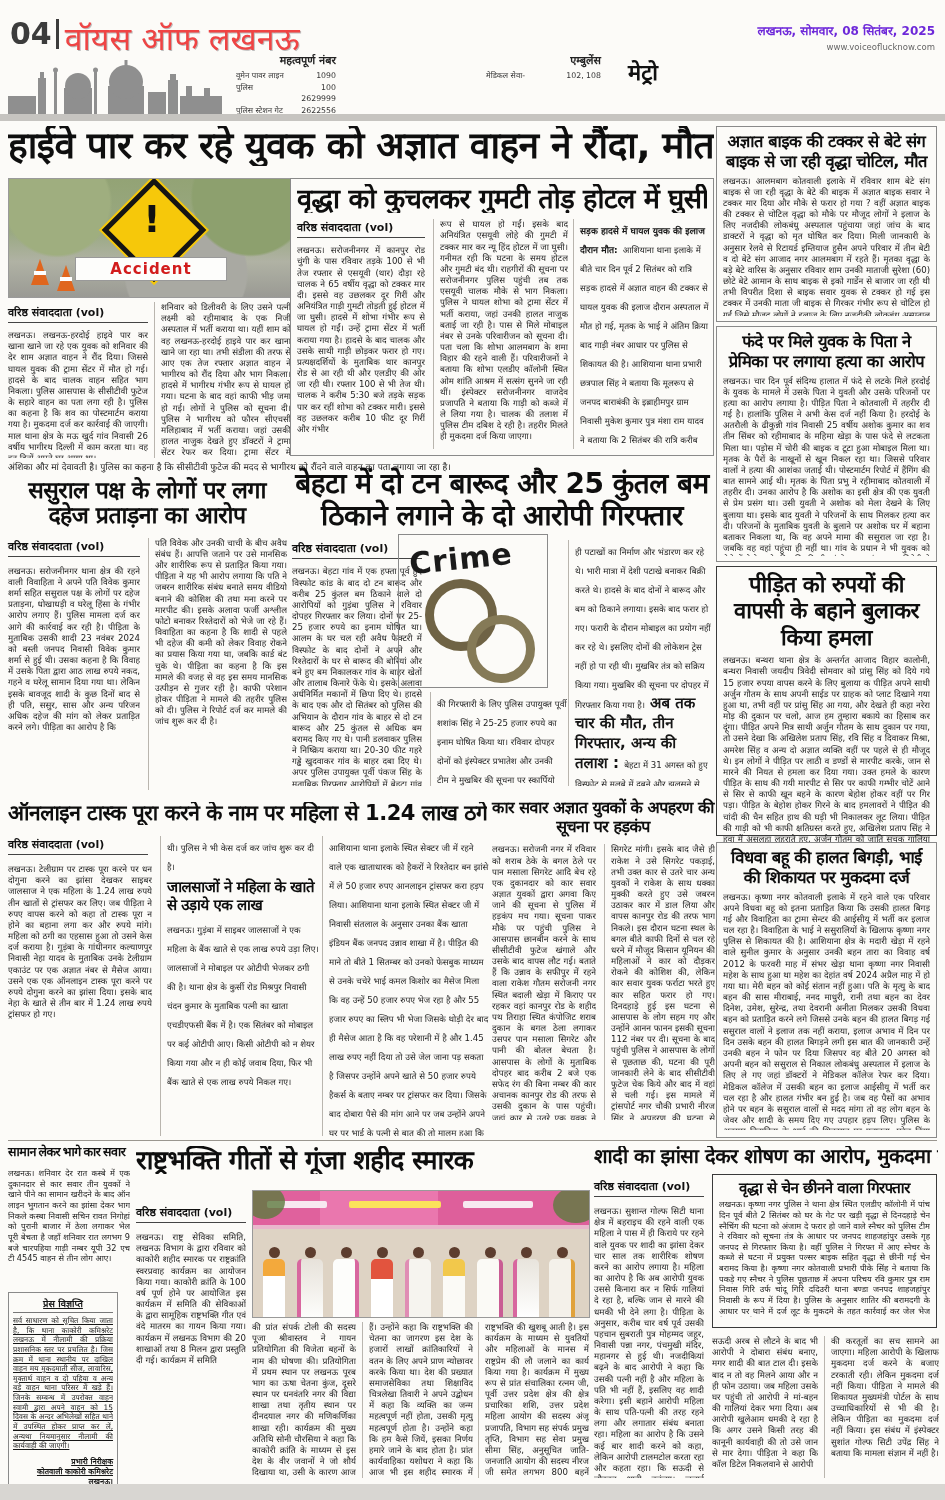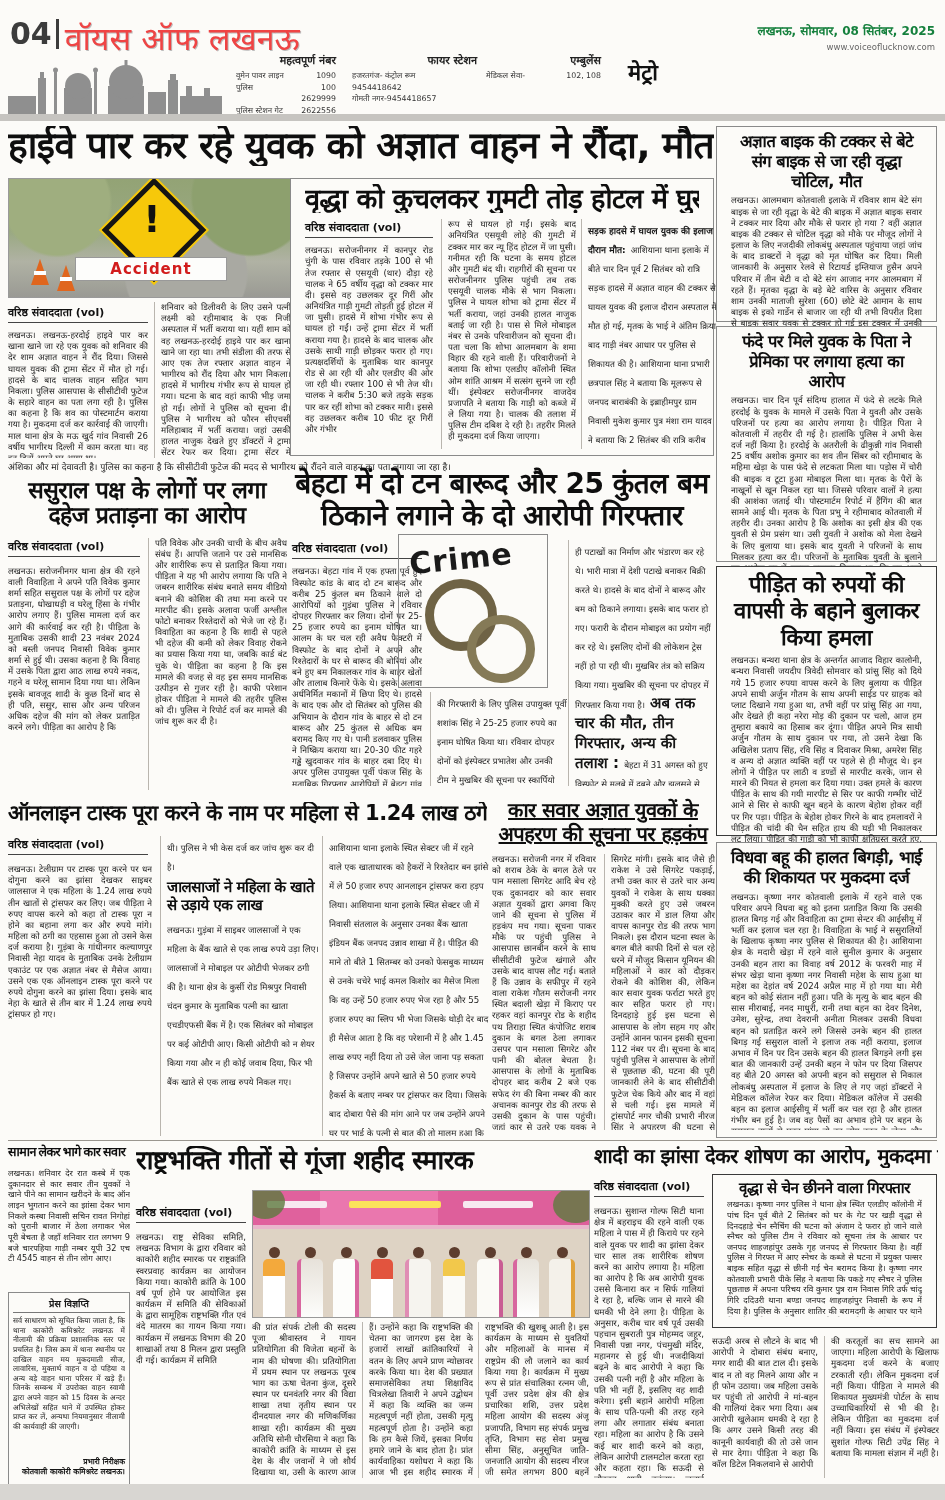--- a/index.html
+++ b/index.html
@@ -4,21 +4,21 @@
 <style>
   html,body{margin:0;padding:0;background:#e9e7e2;}
   #page{position:relative;width:945px;height:1500px;background:#fcfbf8;margin:0 auto;overflow:hidden;
         font-family:"DejaVu Sans",sans-serif;color:#161616;}
   .abs{position:absolute;}
   .hl{font-weight:900;color:#0e0e0e;line-height:1.08;letter-spacing:-0.5px;}
   .nowrap{white-space:nowrap;overflow:hidden;}
   .center{text-align:center;}
   .body-txt{font-size:8.6px;line-height:1.3;text-align:justify;overflow:hidden;color:#1c1c1c;}
   .byline{font-weight:bold;font-size:11px;border-bottom:1.2px solid #444;padding-bottom:3px;color:#111;}
-  .boxed{border:1px solid #8a8a8a;background:#fcfbf8;padding:5px 14px;box-sizing:border-box;}
+  .boxed{border:1px solid #8a8a8a;background:#fcfbf8;padding:5px 6px;box-sizing:border-box;}
   .boxed-strong{border:1.6px solid #3a3a3a;}
   .vr{border-left:1px solid #b9b5ae;}
   .rule{background:#9a968f;height:1px;}
   
   #masthead-row{position:absolute;top:16px;left:10px;right:10px;height:40px;}
   #page-num{font-size:30px;font-weight:900;color:#3c3c3c;display:inline-block;vertical-align:top;}
   #mast-sep{display:inline-block;width:3px;height:30px;background:#3c3c3c;margin:3px 6px 0 4px;vertical-align:top;}
   #paper-title{font-size:32px;font-weight:400;color:#ef4444;display:inline-block;vertical-align:top;
                text-shadow:1px 1px 0 #bdbdbd;letter-spacing:0px;}
   .info-title{font-weight:900;font-size:11px;color:#222;margin-bottom:3px;text-align:right;}
@@ -56,21 +56,21 @@
   .leafy{position:absolute;border-radius:50%;background:#5c7a3f;opacity:.8;}
 </style>
 </head>
 <body>
 
 <div id="page">
 
   <div id="masthead-row">
     <span id="page-num">04</span><span id="mast-sep"></span><span id="paper-title">वॉयस ऑफ लखनऊ</span>
     <div class="abs" style="right:0;top:6px;text-align:right;">
-      <div style="font-size:12px;font-weight:bold;color:#15803d;">लखनऊ, सोमवार, 08 सितंबर, 2025</div>
+      <div style="font-size:12px;font-weight:bold;color:#6d28d9;">लखनऊ, सोमवार, 08 सितंबर, 2025</div>
       <div style="font-size:8.5px;color:#666;margin-top:3px;">www.voiceoflucknow.com</div>
     </div>
   </div>
 
   <div class="abs" style="left:8px;top:56px;width:214px;height:60px;">
     <svg width="214" height="60" viewBox="0 0 214 60">
       <g fill="#8f8f8f">
         <rect x="0" y="40" width="28" height="20"></rect>
         <rect x="30" y="22" width="8" height="38"></rect>
           <rect x="32" y="16" width="4" height="8"></rect>
@@ -105,26 +105,20 @@
       </div>
     <div class="info-line">
         <span></span>
         <span>2629999</span>
       </div>
     <div class="info-line">
         <span>पुलिस स्टेशन गेट</span>
         <span>2622556</span>
       </div>
   </div>
-  <div class="abs" style="left:352px;top:52px;width:125px;">
-    <div class="info-title">फायर स्टेशन</div>
-    <div class="info-plain">हजरतगंज- कंट्रोल रूम</div>
-    <div class="info-plain">9454418642</div>
-    <div class="info-plain">गोमती नगर-9454418657</div>
-  </div>
   <div class="abs" style="left:486px;top:52px;width:115px;">
     <div class="info-title">एम्बुलेंस</div>
     <div class="info-line">
         <span>मेडिकल सेवा-</span>
         <span>102, 108</span>
       </div>
   </div>
   <div class="abs" style="left:628px;top:56px;font-size:22px;font-weight:900;color:#111;">मेट्रो</div>
 
   <div class="abs" style="left:0;top:114px;width:945px;height:7px;background:#c6c4c0;"></div>
@@ -216,32 +210,32 @@
     <span class="body-txt" style="display:inline;">थी। पुलिस ने भी केस दर्ज कर जांच शुरू कर दी है।</span>
     <div class="hl" style="font-size:15px;line-height:1.2;margin:4px 0;">जालसाजों ने महिला के खाते से उड़ाये एक लाख</div>
     <span class="body-txt" style="display:inline;">लखनऊ। गुड़ंबा में साइबर जालसाजों ने एक महिला के बैंक खाते से एक लाख रुपये उड़ा लिए। जालसाजों ने मोबाइल पर ओटीपी भेजकर ठगी की है। थाना क्षेत्र के कुर्सी रोड मिश्रपुर निवासी चंदन कुमार के मुताबिक पत्नी का खाता एचडीएफसी बैंक में है। एक सितंबर को मोबाइल पर कई ओटीपी आए। किसी ओटीपी को न शेयर किया गया और न ही कोई जवाब दिया, फिर भी बैंक खाते से एक लाख रुपये निकल गए।</span>
   </div>
   <div class="abs vr" style="left:322px;top:836px;width:160px;height:300px;padding-left:6px;overflow:hidden;">
     <span class="body-txt" style="display:inline;">आशियाना थाना इलाके स्थित सेक्टर जी में रहने वाले एक खाताधारक को हैकरों ने रिश्तेदार बन झांसे में ले 50 हजार रुपए आनलाइन ट्रांसफर करा हड़प लिया। आशियाना थाना इलाके स्थित सेक्टर जी में निवासी संतलाल के अनुसार उनका बैंक खाता इंडियन बैंक जनपद उन्नाव शाखा में है। पीड़ित की माने तो बीते 1 सितम्बर को उनको फेसबुक माध्यम से उनके चचेरे भाई कमल किशोर का मैसेज मिला कि वह उन्हें 50 हजार रुपए भेज रहा है और 55 हजार रुपए का स्लिप भी भेजा जिसके थोड़ी देर बाद ही मैसेज आता है कि वह परेशानी में है और 1.45 लाख रुपए नहीं दिया तो उसे जेल जाना पड़ सकता है जिसपर उन्होंने अपने खाते से 50 हजार रुपये हैकर्स के बताए नम्बर पर ट्रांसफर कर दिया। जिसके बाद दोबारा पैसे की मांग आने पर जब उन्होंने अपने घर पर भाई के पत्नी से बात की तो मालूम हुआ कि किसी ने उसकी फेसबुक आईडी हैक कर लिया है। अपने संग ठगी की जानकारी होने पर उन्होंने ऑनलाइन साइबर सेल में शिकायत दर्ज करा स्थानीय आशियाना थाने में लिखित शिकायत की है। पुलिस के अनुसार पीड़ित की शिकायत पर आईटी एक्ट की धारा में मुकदमा दर्ज कर मामले की जांच की जा रही है।</span>
     
   </div>
 
   <div class="abs" style="left:492px;top:798px;width:222px;height:340px;">
-    <div class="hl center" style="font-size:20px;line-height:1.2;text-decoration:underline;">कार सवार अज्ञात युवकों के अपहरण की सूचना पर हड़कंप</div>
+    <div class="hl center" style="font-size:16px;line-height:1.2;">कार सवार अज्ञात युवकों के अपहरण की सूचना पर हड़कंप</div>
     <div style="position:relative;height:276px;margin-top:8px;">
       <div class="abs body-txt" style="left:0;top:0;width:104px;height:276px;">लखनऊ। सरोजनी नगर में रविवार को शराब ठेके के बगल ठेले पर पान मसाला सिगरेट आदि बेच रहे एक दुकानदार को कार सवार अज्ञात युवकों द्वारा अगवा किए जाने की सूचना से पुलिस में हड़कंप मच गया। सूचना पाकर मौके पर पहुंची पुलिस ने आसपास छानबीन करने के साथ सीसीटीवी फुटेज खंगाले और उसके बाद वापस लौट गई। बताते हैं कि उन्नाव के सफीपुर में रहने वाला राकेश गौतम सरोजनी नगर स्थित बदाली खेड़ा में किराए पर रहकर वहां कानपुर रोड के शहीद पथ तिराहा स्थित कंपोजिट शराब दुकान के बगल ठेला लगाकर उसपर पान मसाला सिगरेट और पानी की बोतल बेचता है। आसपास के लोगों के मुताबिक दोपहर बाद करीब 2 बजे एक सफेद रंग की बिना नम्बर की कार अचानक कानपुर रोड की तरफ से उसकी दुकान के पास पहुंची। जहां कार से उतरे एक युवक ने राकेश से एक</div>
       <div class="abs body-txt vr" style="left:112px;top:0;width:104px;height:276px;padding-left:6px;">सिगरेट मांगी। इसके बाद जैसे ही राकेश ने उसे सिगरेट पकड़ाई, तभी उक्त कार से उतरे चार अन्य युवकों ने राकेश के साथ धक्का मुक्की करते हुए उसे जबरन उठाकर कार में डाल लिया और वापस कानपुर रोड की तरफ भाग निकले। इस दौरान घटना स्थल के बगल बीते काफी दिनों से चल रहे धरने में मौजूद किसान यूनियन की महिलाओं ने कार को दौड़कर रोकने की कोशिश की, लेकिन कार सवार युवक फर्राटा भरते हुए कार सहित फरार हो गए। दिनदहाड़े हुई इस घटना से आसपास के लोग सहम गए और उन्होंने आनन फानन इसकी सूचना 112 नंबर पर दी। सूचना के बाद पहुंची पुलिस ने आसपास के लोगों से पूछताछ की, घटना की पूरी जानकारी लेने के बाद सीसीटीवी फुटेज चेक किये और बाद में वहां से चली गई। इस मामले में ट्रांसपोर्ट नगर चौकी प्रभारी नीरज सिंह ने अपहरण की घटना से इनकार किया है।</div>
     </div>
   </div>
 
   <div class="abs rule" style="left:8px;top:1140px;width:929px;"></div>
 
   <div class="abs hl" style="left:8px;top:1146px;width:122px;font-size:12.5px;font-family:Liberation Serif, serif;">सामान लेकर भागे कार सवार</div>
   <div class="abs body-txt" style="left:8px;top:1168px;width:122px;height:118px;font-size:8.2px;">लखनऊ। शनिवार देर रात कस्बे में एक दुकानदार से कार सवार तीन युवकों ने खाने पीने का सामान खरीदने के बाद ऑन लाइन भुगतान करने का झांसा देकर भाग निकले कस्बा निवासी सचिन रावत निगोहां को पुरानी बाजार में ठेला लगाकर भेल पूरी बेचता है जहाँ शनिवार रात लगभग 9 बजे चारपहिया गाड़ी नम्बर यूपी 32 एच टी 4545 वाहन से तीन लोग आए।</div>
-  <div class="abs boxed" style="left:8px;top:1292px;width:122px;height:194px;padding:4px;">
+  <div class="abs boxed" style="left:8px;top:1292px;width:110px;height:194px;padding:4px;text-decoration:underline;">
     <div class="center" style="font-weight:900;font-size:9.5px;border-bottom:1px solid #777;padding-bottom:2px;">प्रेस विज्ञप्ति</div>
     <div class="body-txt" style="font-size:7.4px;height:140px;margin-top:3px;">सर्व साधारण को सूचित किया जाता है, कि थाना काकोरी कमिश्नरेट लखनऊ में नीलामी की प्रक्रिया प्रशासनिक स्तर पर प्रचलित है। जिस क्रम में थाना स्थानीय पर दाखिल वाहन मय मुकदमाती सीज, लावारिस, मुक्तार्थ वाहन व दो पहिया व अन्य बड़े वाहन थाना परिसर में खड़े हैं। जिनके सम्बन्ध में उपरोक्त वाहन स्वामी द्वारा अपने वाहन को 15 दिवस के अन्दर अभिलेखों सहित थाने में उपस्थित होकर प्राप्त कर लें, अन्यथा नियमानुसार नीलामी की कार्यवाही की जाएगी।</div>
     <div style="text-align:right;font-weight:bold;font-size:7.6px;">प्रभारी निरीक्षक</div>
     <div style="text-align:right;font-weight:bold;font-size:7.6px;">कोतवाली काकोरी कमिश्नरेट लखनऊ।</div>
   </div>
 
   <div class="abs hl nowrap" style="left:136px;top:1146px;width:450px;font-size:26px;">राष्ट्रभक्ति गीतों से गूंजा शहीद स्मारक</div>
   <div class="abs byline" style="left:136px;top:1204px;width:110px;">वरिष्ठ संवाददाता (vol)</div>
   <div class="abs body-txt" style="left:136px;top:1232px;width:110px;height:246px;">लखनऊ। राष्ट्र सेविका समिति, लखनऊ विभाग के द्वारा रविवार को काकोरी शहीद स्मारक पर राष्ट्रक्रांति स्वरप्रवाह कार्यक्रम का आयोजन किया गया। काकोरी क्रांति के 100 वर्ष पूर्ण होने पर आयोजित इस कार्यक्रम में समिति की सेविकाओं के द्वारा सामूहिक राष्ट्रभक्ति गीत एवं वंदे मातरम का गायन किया गया। कार्यक्रम में लखनऊ विभाग की 20 शाखाओं तथा 8 मिलन द्वारा प्रस्तुति दी गई। कार्यक्रम में समिति</div>
 

